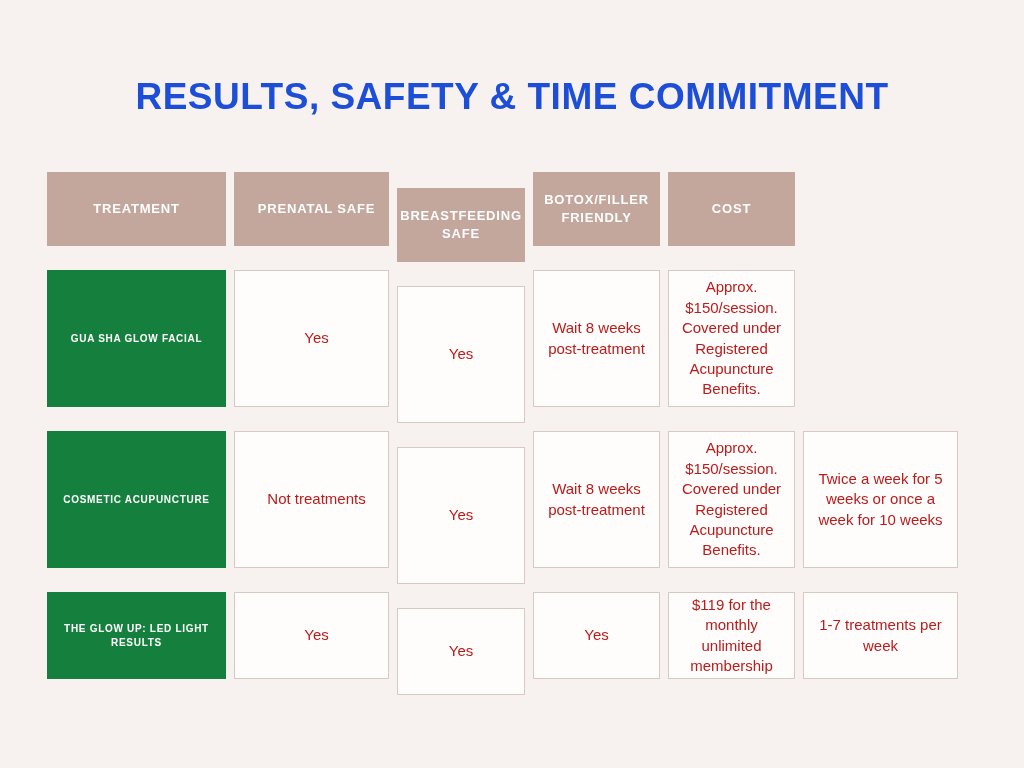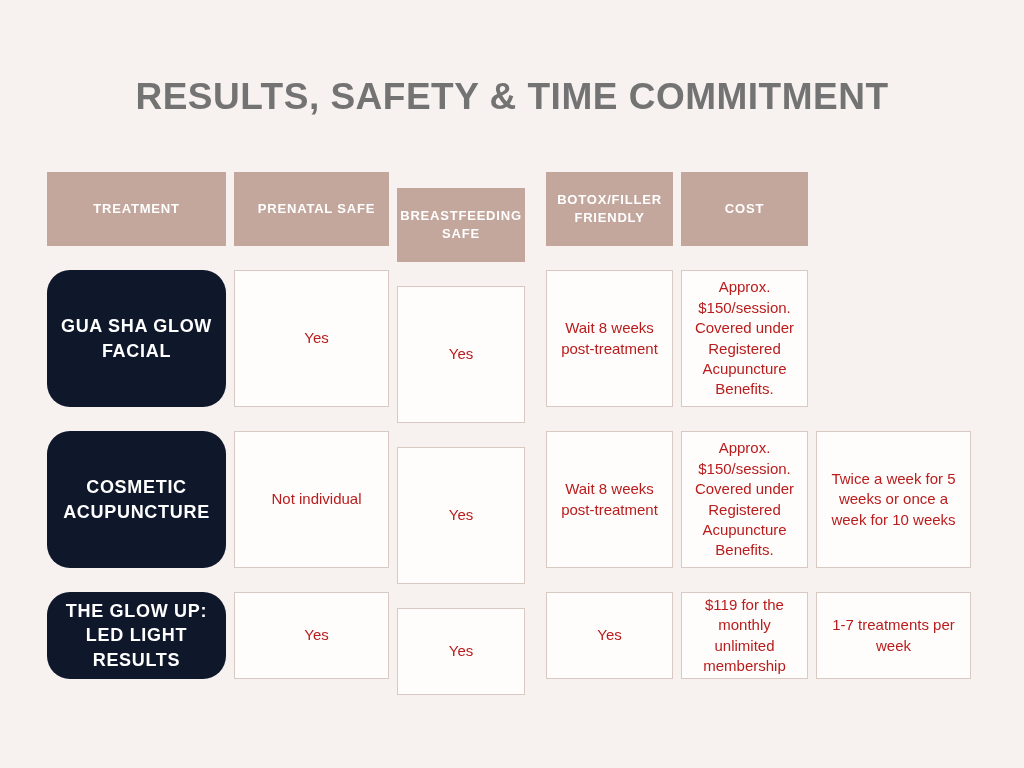--- a/index.html
+++ b/index.html
@@ -21,21 +21,21 @@
   }
   .title {
     position: absolute;
     top: 76px;
     left: 0;
     width: 1024px;
     text-align: center;
     font-size: 37px;
     font-weight: bold;
     letter-spacing: 0.5px;
-    color: #737373;
+    color: #1d4ed8;
     white-space: nowrap;
   }
   .table {
     position: absolute;
     top: 172px;
     left: 47px;
     width: 930px;
     display: flex;
     flex-direction: column;
     gap: 8px;
@@ -54,39 +54,38 @@
     text-align: center;
     padding: 8px 10px;
     font-size: 15px;
     color: #b91c1c;
     line-height: 1.36;
   }
   
   .col-0 { width: 179px; flex: 0 0 179px; }
   .col-1 { width: 155px; flex: 0 0 155px; padding-left: 20px; }
   .col-2 { width: 128px; flex: 0 0 128px; margin-top: 16px; }
-  .col-3 { width: 127px; flex: 0 0 127px; margin-left: 13px; }
+  .col-3 { width: 127px; flex: 0 0 127px; }
   .col-4 { width: 127px; flex: 0 0 127px; }
   .col-5 { width: 155px; flex: 0 0 155px; }
 
   .header-row .cell {
     background: #c3a79d;
     color: #ffffff;
     font-size: 13px;
     font-weight: bold;
     letter-spacing: 0.8px;
     height: 74px;
   }
   .rowlabel {
-    background: #0f172a;
+    background: #15803d;
     color: #ffffff;
-    font-size: 18px;
+    font-size: 10px;
     font-weight: bold;
     letter-spacing: 0.7px;
-    border-radius: 23px;
   }
   .databox {
     background: #fffdfc;
     border: 1px solid #d8c9c3;
   }
   .r1 .cell { height: 137px; }
   .r2 .cell { height: 137px; }
   .r3 .cell { height: 87px; }
 </style>
 </head>
@@ -109,21 +108,21 @@
     <div class="row r1">
       <div class="cell col-0 rowlabel">GUA SHA GLOW FACIAL</div>
       <div class="cell col-1 databox">Yes</div>
       <div class="cell col-2 databox">Yes</div>
       <div class="cell col-3 databox">Wait 8 weeks post-treatment</div>
       <div class="cell col-4 databox">Approx. $150/session. Covered under Registered Acupuncture Benefits.</div>
     </div>
 
     <div class="row r2">
       <div class="cell col-0 rowlabel">COSMETIC ACUPUNCTURE</div>
-      <div class="cell col-1 databox">Not individual</div>
+      <div class="cell col-1 databox">Not treatments</div>
       <div class="cell col-2 databox">Yes</div>
       <div class="cell col-3 databox">Wait 8 weeks post-treatment</div>
       <div class="cell col-4 databox">Approx. $150/session. Covered under Registered Acupuncture Benefits.</div>
       <div class="cell col-5 databox">Twice a week for 5 weeks or once a week for 10 weeks</div>
     </div>
 
     <div class="row r3">
       <div class="cell col-0 rowlabel">THE GLOW UP: LED LIGHT RESULTS</div>
       <div class="cell col-1 databox">Yes</div>
       <div class="cell col-2 databox">Yes</div>

